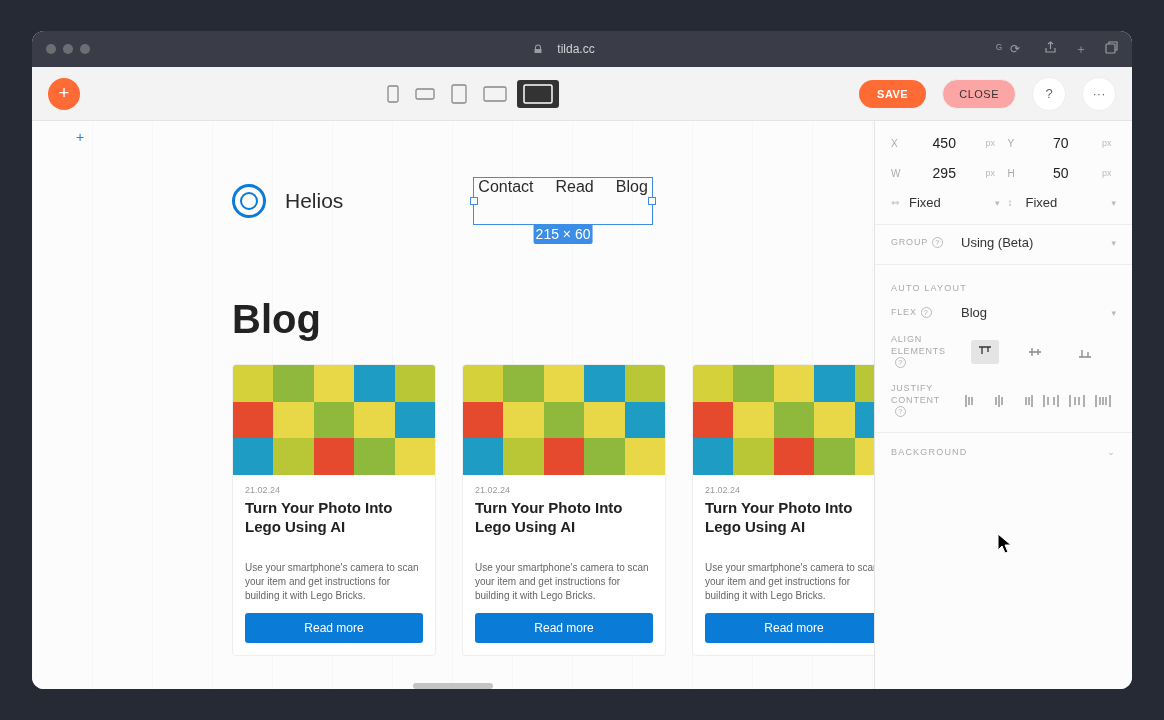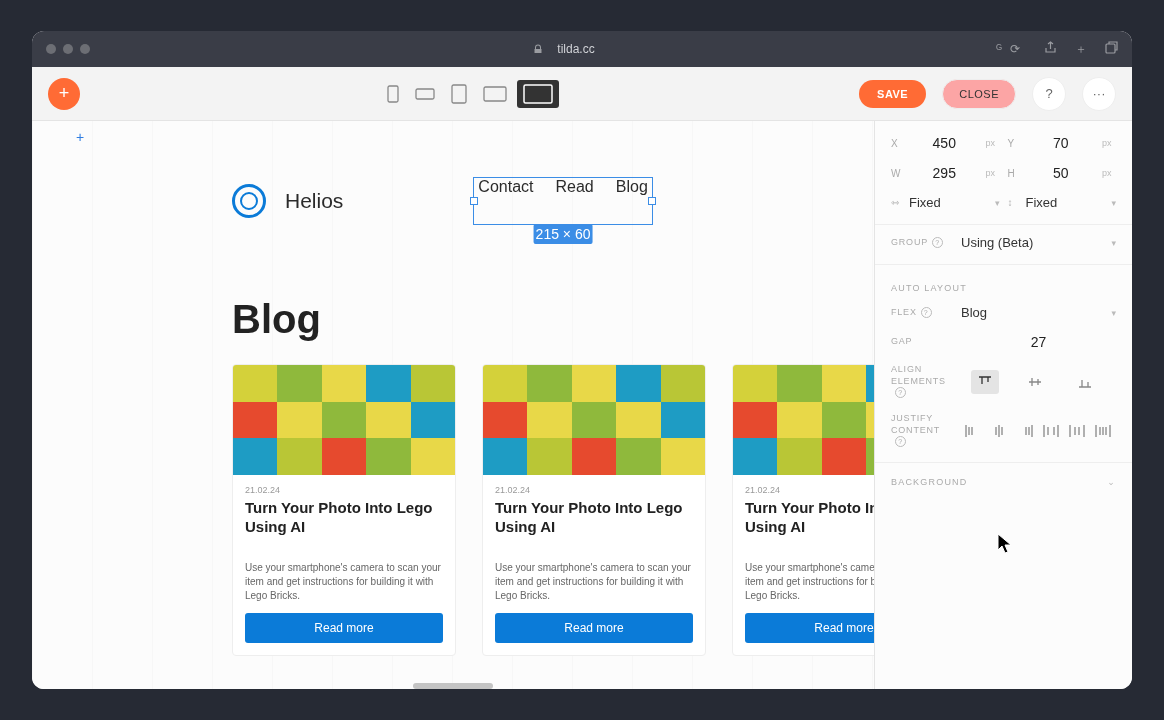--- a/index.html
+++ b/index.html
@@ -34,21 +34,21 @@
   .logo-ring::after { content: ""; position: absolute; inset: 5px; border: 2px solid #0b7bd8; border-radius: 50%; }
   .logo-text { font-size: 21px; font-weight: 500; color: #2b2b2b; }
   .nav-sel { position: relative; border: 1.5px solid #3b8de6; padding: 0 4px 28px 4px; }
   .nav-sel::before, .nav-sel::after { content: ""; position: absolute; width: 6px; height: 6px; border: 1.5px solid #3b8de6; background: #fff; top: 50%; transform: translateY(-50%); }
   .nav-sel::before { left: -4px; } .nav-sel::after { right: -4px; }
   .nav-links { display: flex; gap: 22px; font-size: 16px; color: #2b2b2b; }
   .size-badge { position: absolute; left: 50%; transform: translateX(-50%); bottom: -20px; background: #3b8de6; color: #fff; font-size: 14px; padding: 2px 2px; border-radius: 2px; white-space: nowrap; }
 
   .blog-title { margin: 72px 0 22px 200px; font-size: 40px; font-weight: 700; color: #222; }
   .cards { display: flex; gap: 26px; margin-left: 200px; }
-  .card { width: 224px; background: #fff; border: 1px solid #eee; border-radius: 4px; overflow: hidden; flex: 0 0 auto; }
+  .card { width: 204px; background: #fff; border: 1px solid #eee; border-radius: 4px; overflow: hidden; flex: 0 0 auto; }
   .card-img { height: 110px; display: grid; grid-template-columns: repeat(5,1fr); grid-template-rows: repeat(3,1fr); }
   .brick { }
   .card-body { padding: 10px 12px 12px; }
   .card-date { font-size: 9px; color: #9a9a9a; }
   .card-title { font-size: 15px; font-weight: 700; color: #222; margin: 4px 0 24px; line-height: 1.25; }
   .card-text { font-size: 10px; color: #666; line-height: 1.4; margin-bottom: 10px; }
   .card-btn { background: #0b7bd8; color: #ffffff; text-align: center; padding: 8px; font-size: 12px; font-weight: 500; border-radius: 3px; cursor: pointer; }
 
   .scroll-thumb { position: absolute; bottom: 0; left: 50%; transform: translateX(-50%); width: 80px; height: 6px; background: #c4c4c4; border-radius: 3px; }
 
@@ -307,24 +307,20 @@
       <div class="divider"></div>
       <div class="section-h">AUTO LAYOUT</div>
       <div class="row">
         <span class="lab-wide"><span>FLEX</span><span class="help-q">?</span></span>
         <div class="dropdown">
             <span>Blog</span>
             <span class="chev">▾</span>
           </div>
       </div>
       <div class="row">
-        <span class="lab-wide">GAP</span>
-        <span class="val">27</span>
-      </div>
-      <div class="row">
         <span class="lab-wide"><span>ALIGN ELEMENTS</span><span class="help-q">?</span></span>
         <div class="align-icons">
           <div class="icon-btn active">
               <svg width="14" height="12" viewBox="0 0 14 12" stroke="#333" stroke-width="1.3" fill="none">
                 <path d="M1 1h12M4 1v7M10 1v5"></path>
               </svg>
             </div>
           <div class="icon-btn">
               <svg width="14" height="12" viewBox="0 0 14 12" stroke="#888" stroke-width="1.3" fill="none">
                 <path d="M1 6h12M4 2v8M10 3v6"></path>

